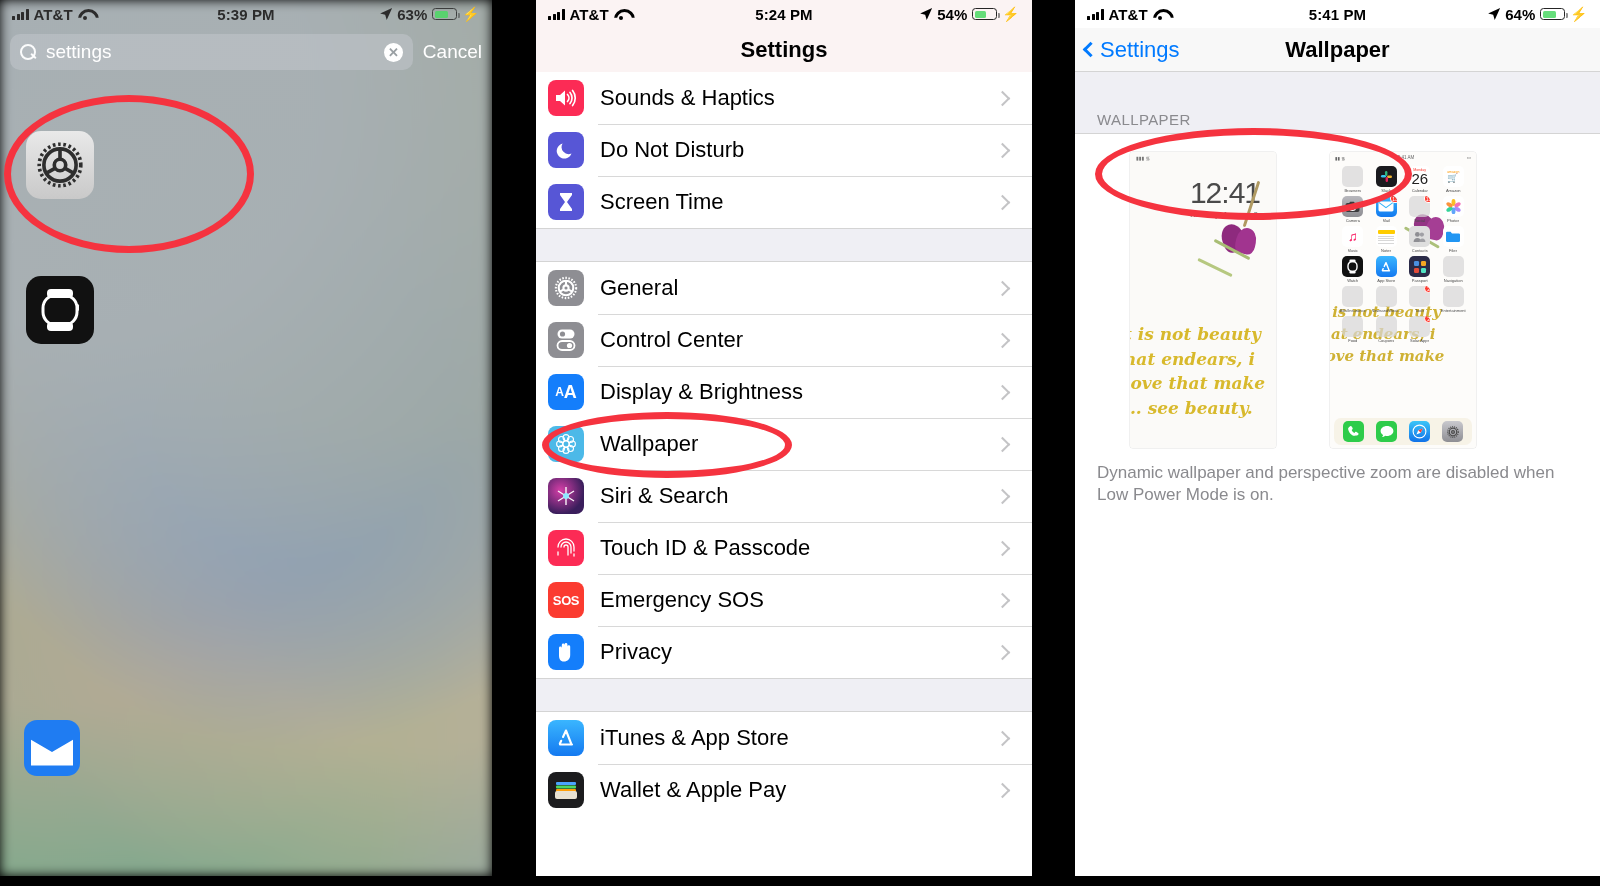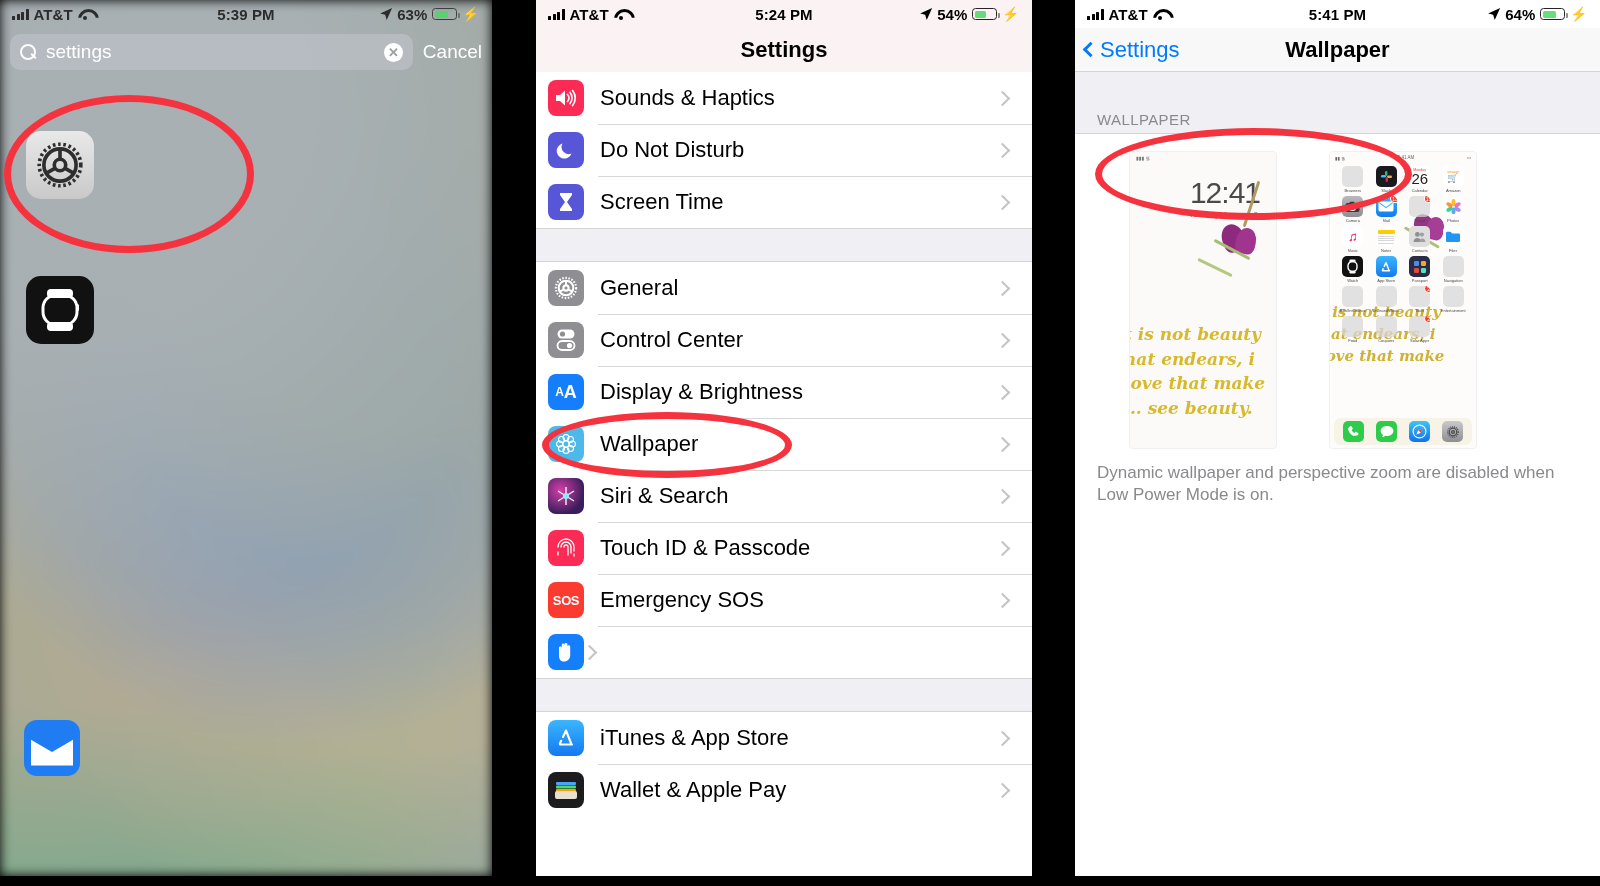--- a/index.html
+++ b/index.html
@@ -442,20 +442,21 @@
         <div class="ico" style="background:#fb3b30;font-size:13px;letter-spacing:-.4px">SOS</div>
         <div class="lbl">Emergency SOS</div>
         <div class="chev"></div>
       </div>
       <div class="row">
         <div class="ico" style="background:#147efb">
           <svg width="20" height="22" viewBox="0 0 20 22">
             <path d="M3 12V7a1.4 1.4 0 012.8 0v3V4a1.4 1.4 0 012.8 0v6V3.4a1.4 1.4 0 012.8 0V10V5.6a1.4 1.4 0 012.8 0V14c0 4-2.6 6.5-6.3 6.5S3 18 3 14z" fill="#fff"></path>
           </svg>
         </div>
+        <div class="lbl">Privacy</div>
         <div class="chev"></div>
       </div>
 
       <div class="grp-gap"></div>
 
       <div class="row">
         <div class="ico" style="background:linear-gradient(180deg,#3ab6ff,#1479f0)">
           <svg width="24" height="24" viewBox="0 0 24 24">
             <path d="M12 4.5l5.5 14M12 4.5L9 11M6 18.5h12M7.2 14.8l-1.4 3" stroke="#fff" stroke-width="2.1" fill="none" stroke-linecap="round"></path>
           </svg>

